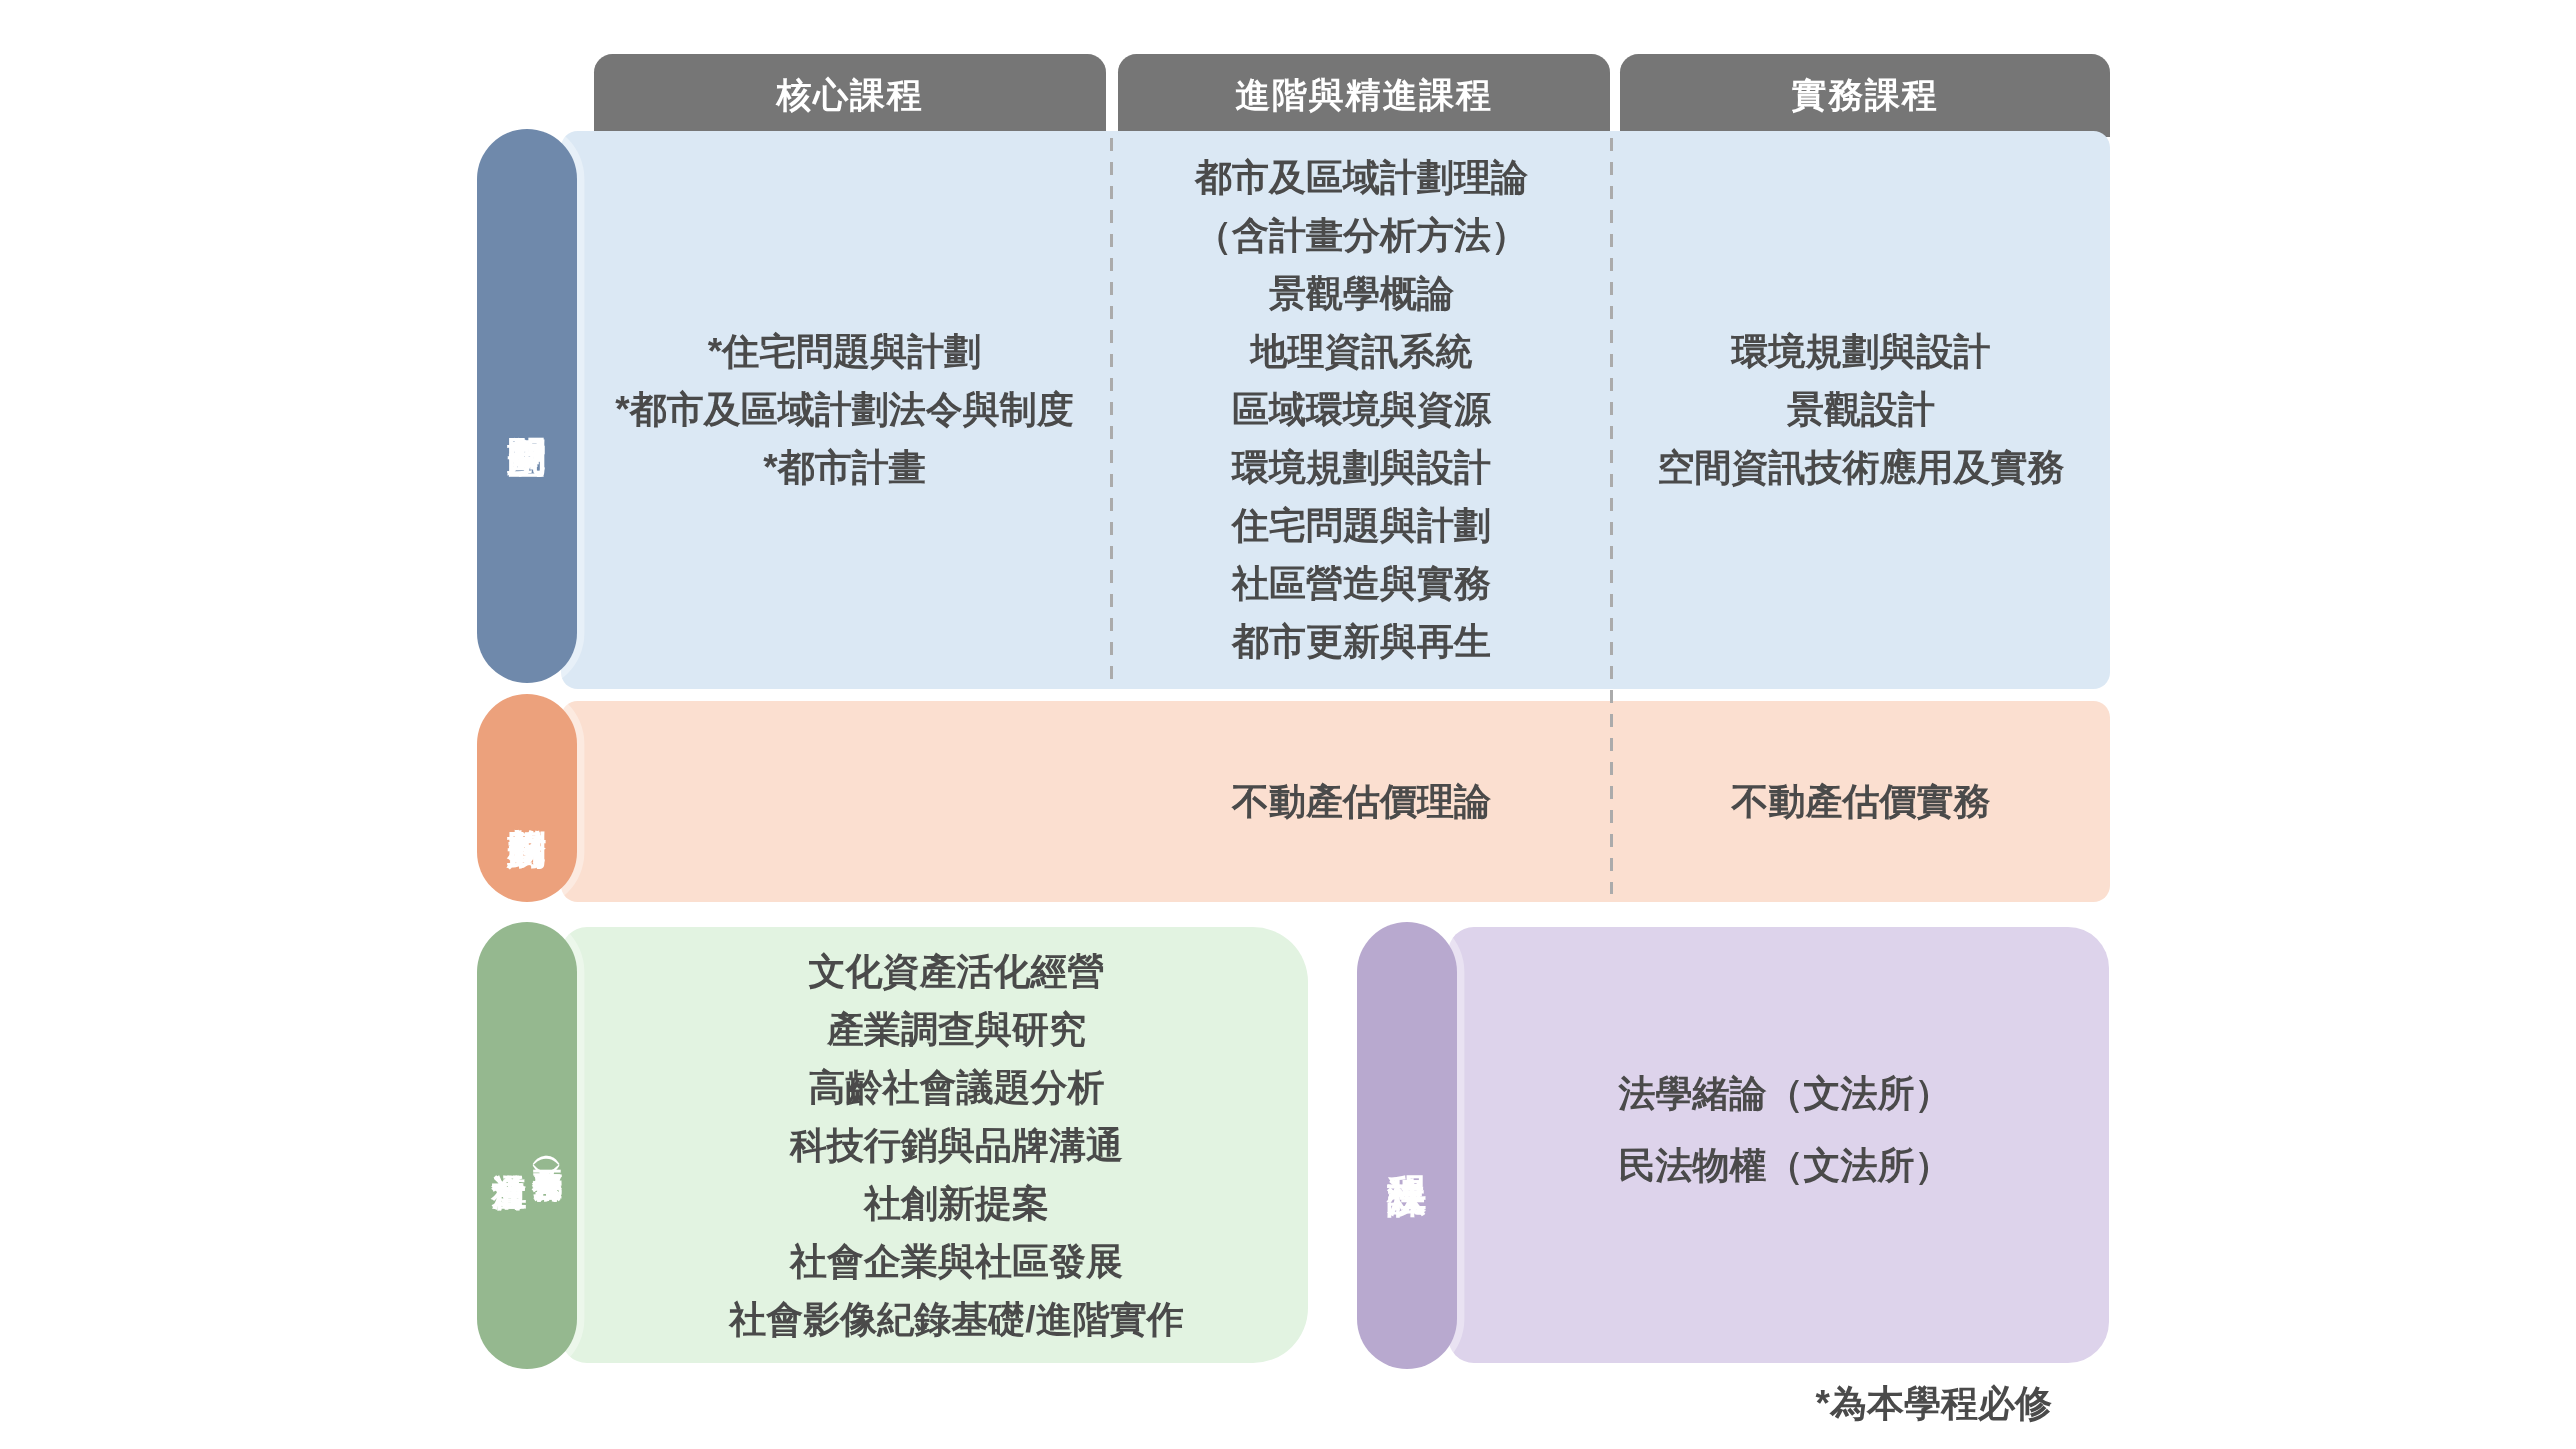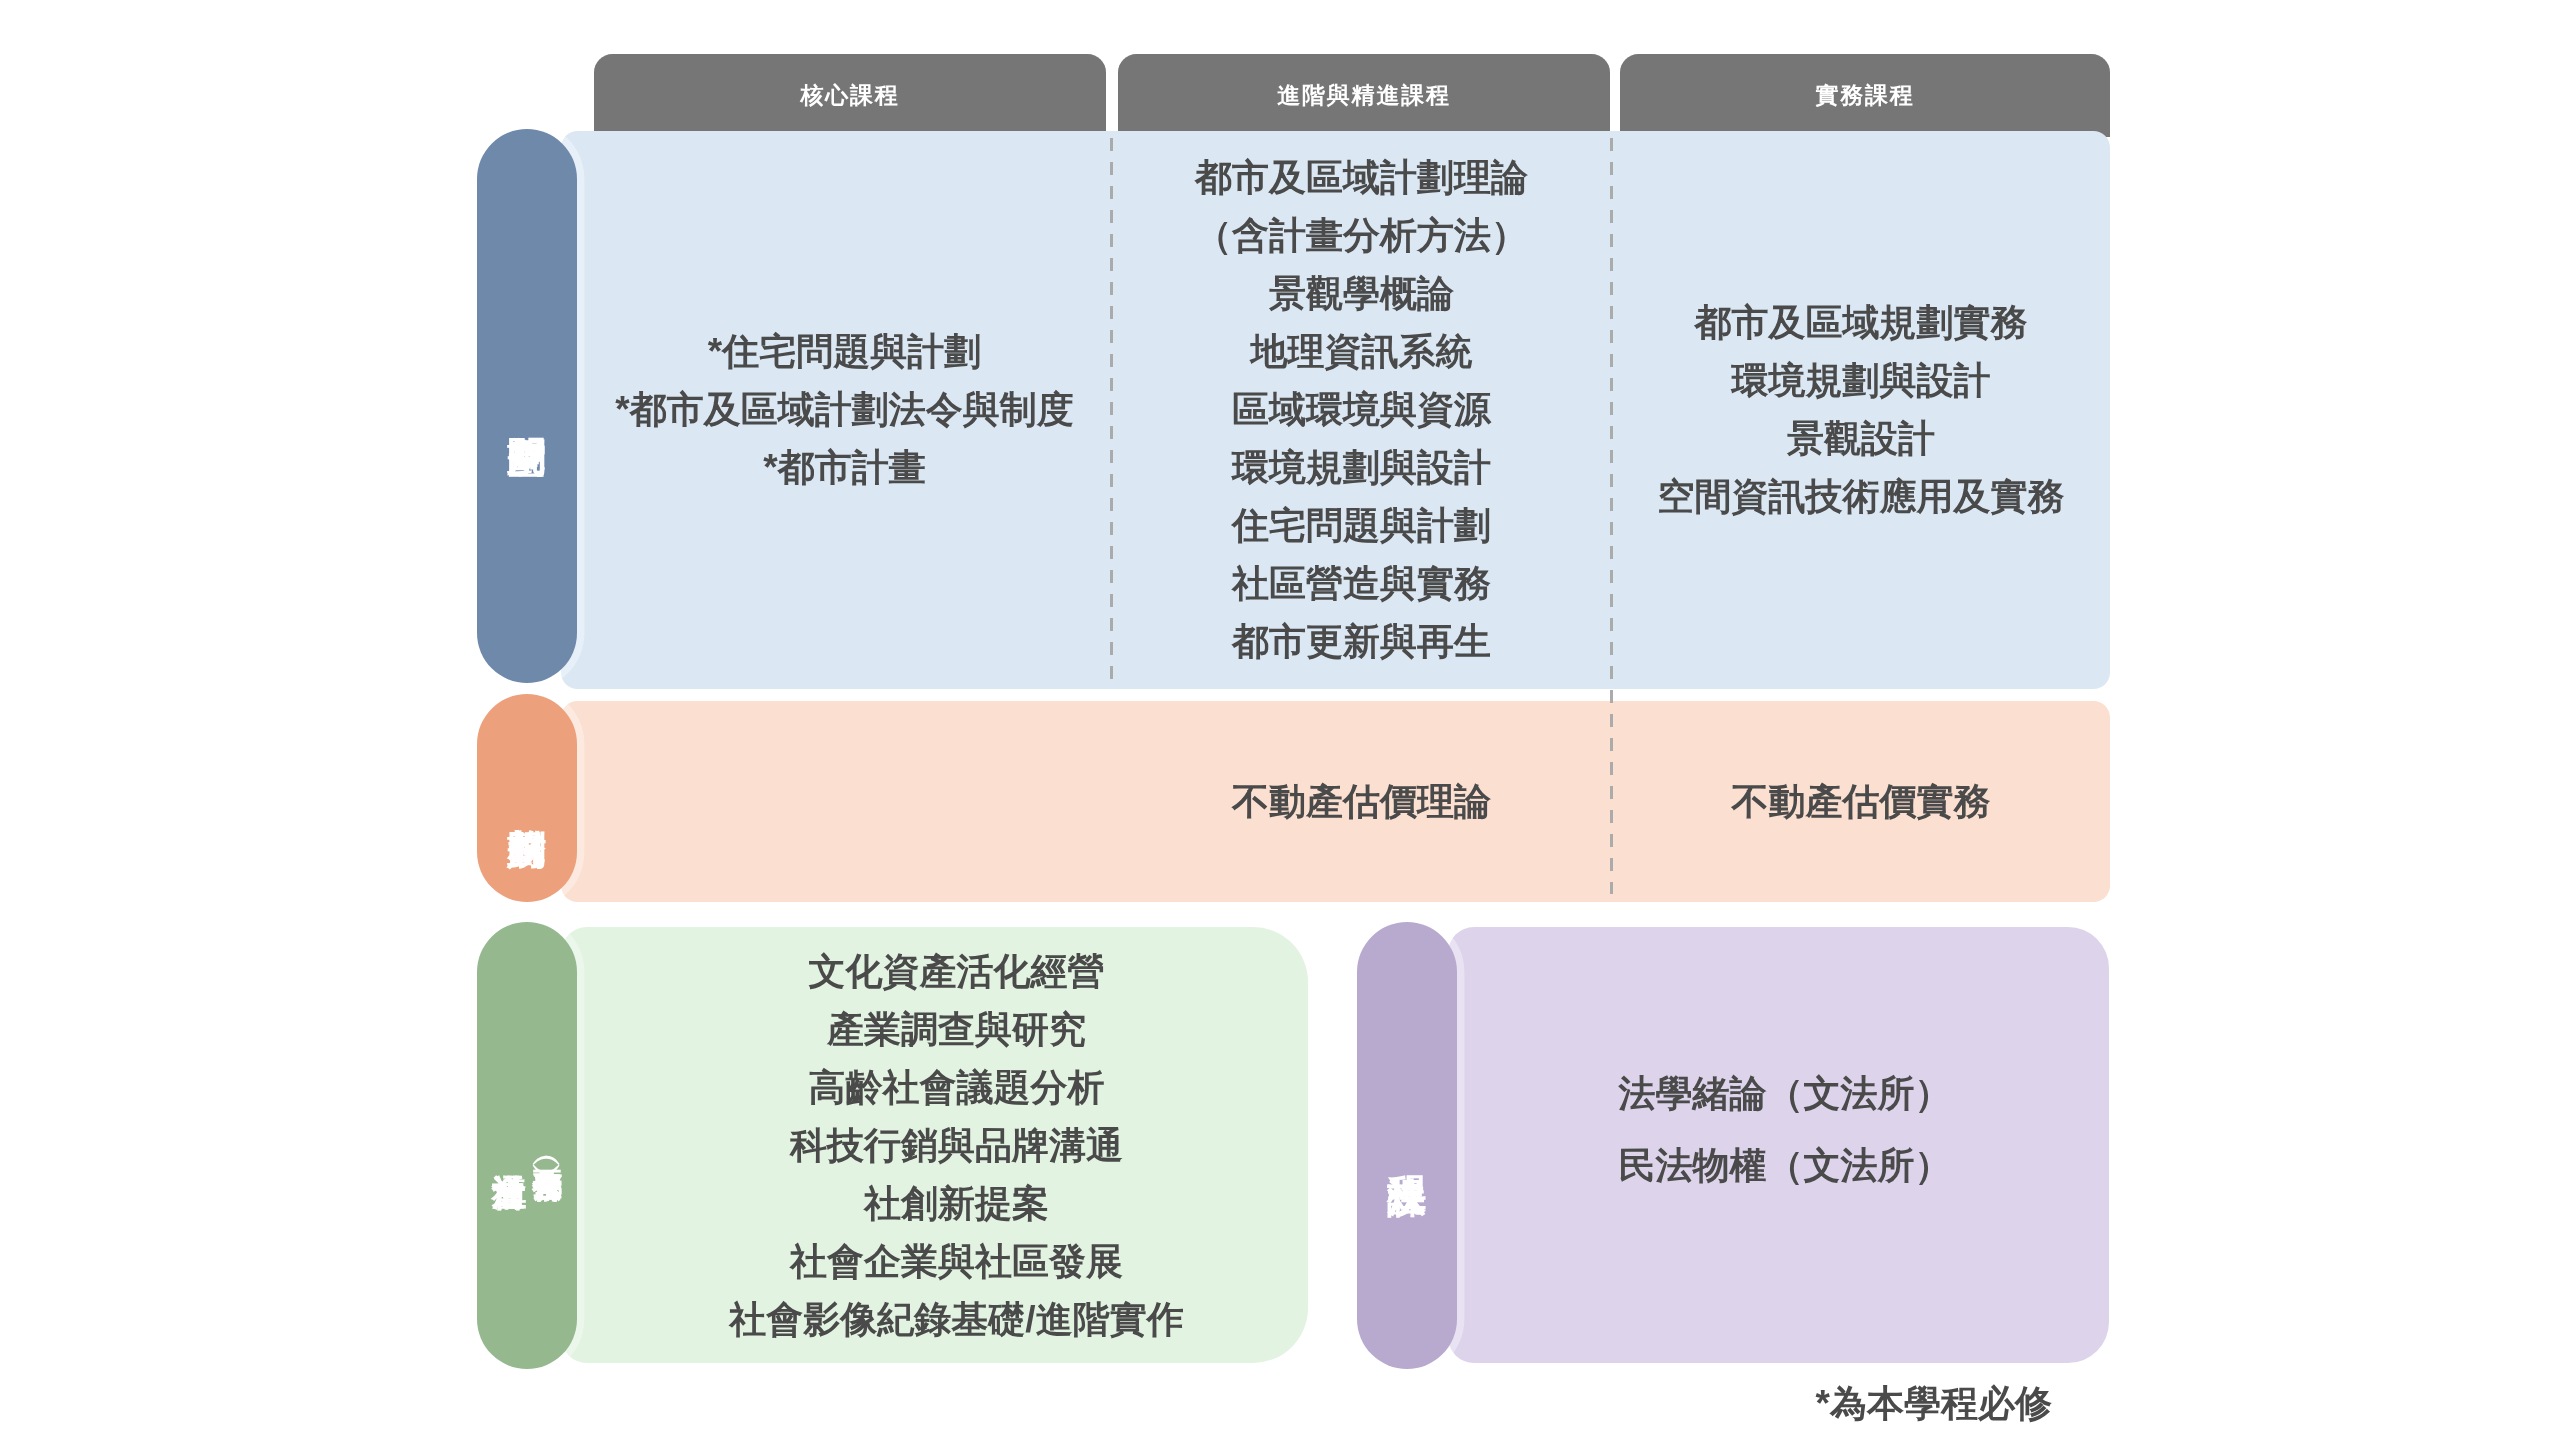--- a/index.html
+++ b/index.html
@@ -14,21 +14,21 @@
   .canvas{
     position:relative; width:2576px; height:1449px; background:#ffffff;
     font-family:"Liberation Sans", sans-serif; font-weight:700; color:var(--text);
     overflow:hidden;
   }
   .hdr{
     position:absolute; top:54px; height:83px;
     background:var(--header-bg); color:var(--header-text);
     border-radius:18.4px 18.4px 0 0;
     display:flex; align-items:center; justify-content:center;
-    font-size:23px; letter-spacing:1.8px;
+    font-size:35px; letter-spacing:1.8px;
   }
   .rowbg{position:absolute;}
   .bg-spatial{left:561px; top:131px; width:1549px; height:558px; background:var(--spatial-bg); border-radius:16.6px;}
   .bg-financial{left:561px; top:701px; width:1549px; height:201px; background:var(--financial-bg); border-radius:16.6px;}
   .bg-social{left:561px; top:927px; width:747px; height:436px; background:var(--social-bg); border-radius:26px 55px 55px 26px;}
   .bg-legal{left:1448px; top:927px; width:661px; height:436px; background:var(--legal-bg); border-radius:26px 41px 41px 26px;}
   .dash{position:absolute; width:2.8px;
     background:repeating-linear-gradient(to bottom, var(--divider) 0 13px, transparent 13px 24px);}
   .dash1{left:1110px; top:138px; height:545px;}
   .dash2{left:1610px; top:138px; height:756px;}
@@ -102,21 +102,20 @@
     <div class="line">景觀學概論</div>
     <div class="line">地理資訊系統</div>
     <div class="line">區域環境與資源</div>
     <div class="line">環境規劃與設計</div>
     <div class="line">住宅問題與計劃</div>
     <div class="line">社區營造與實務</div>
     <div class="line">都市更新與再生</div>
   </div>
 
   <div class="cell cell-practical">
-    <div class="line">都市及區域規劃實務</div>
     <div class="line">環境規劃與設計</div>
     <div class="line">景觀設計</div>
     <div class="line">空間資訊技術應用及實務</div>
   </div>
 
   <div class="pill pill-financial">
     <span class="vtext">財務規劃</span>
   </div>
 
   <div class="cell cell-fin-advanced">

